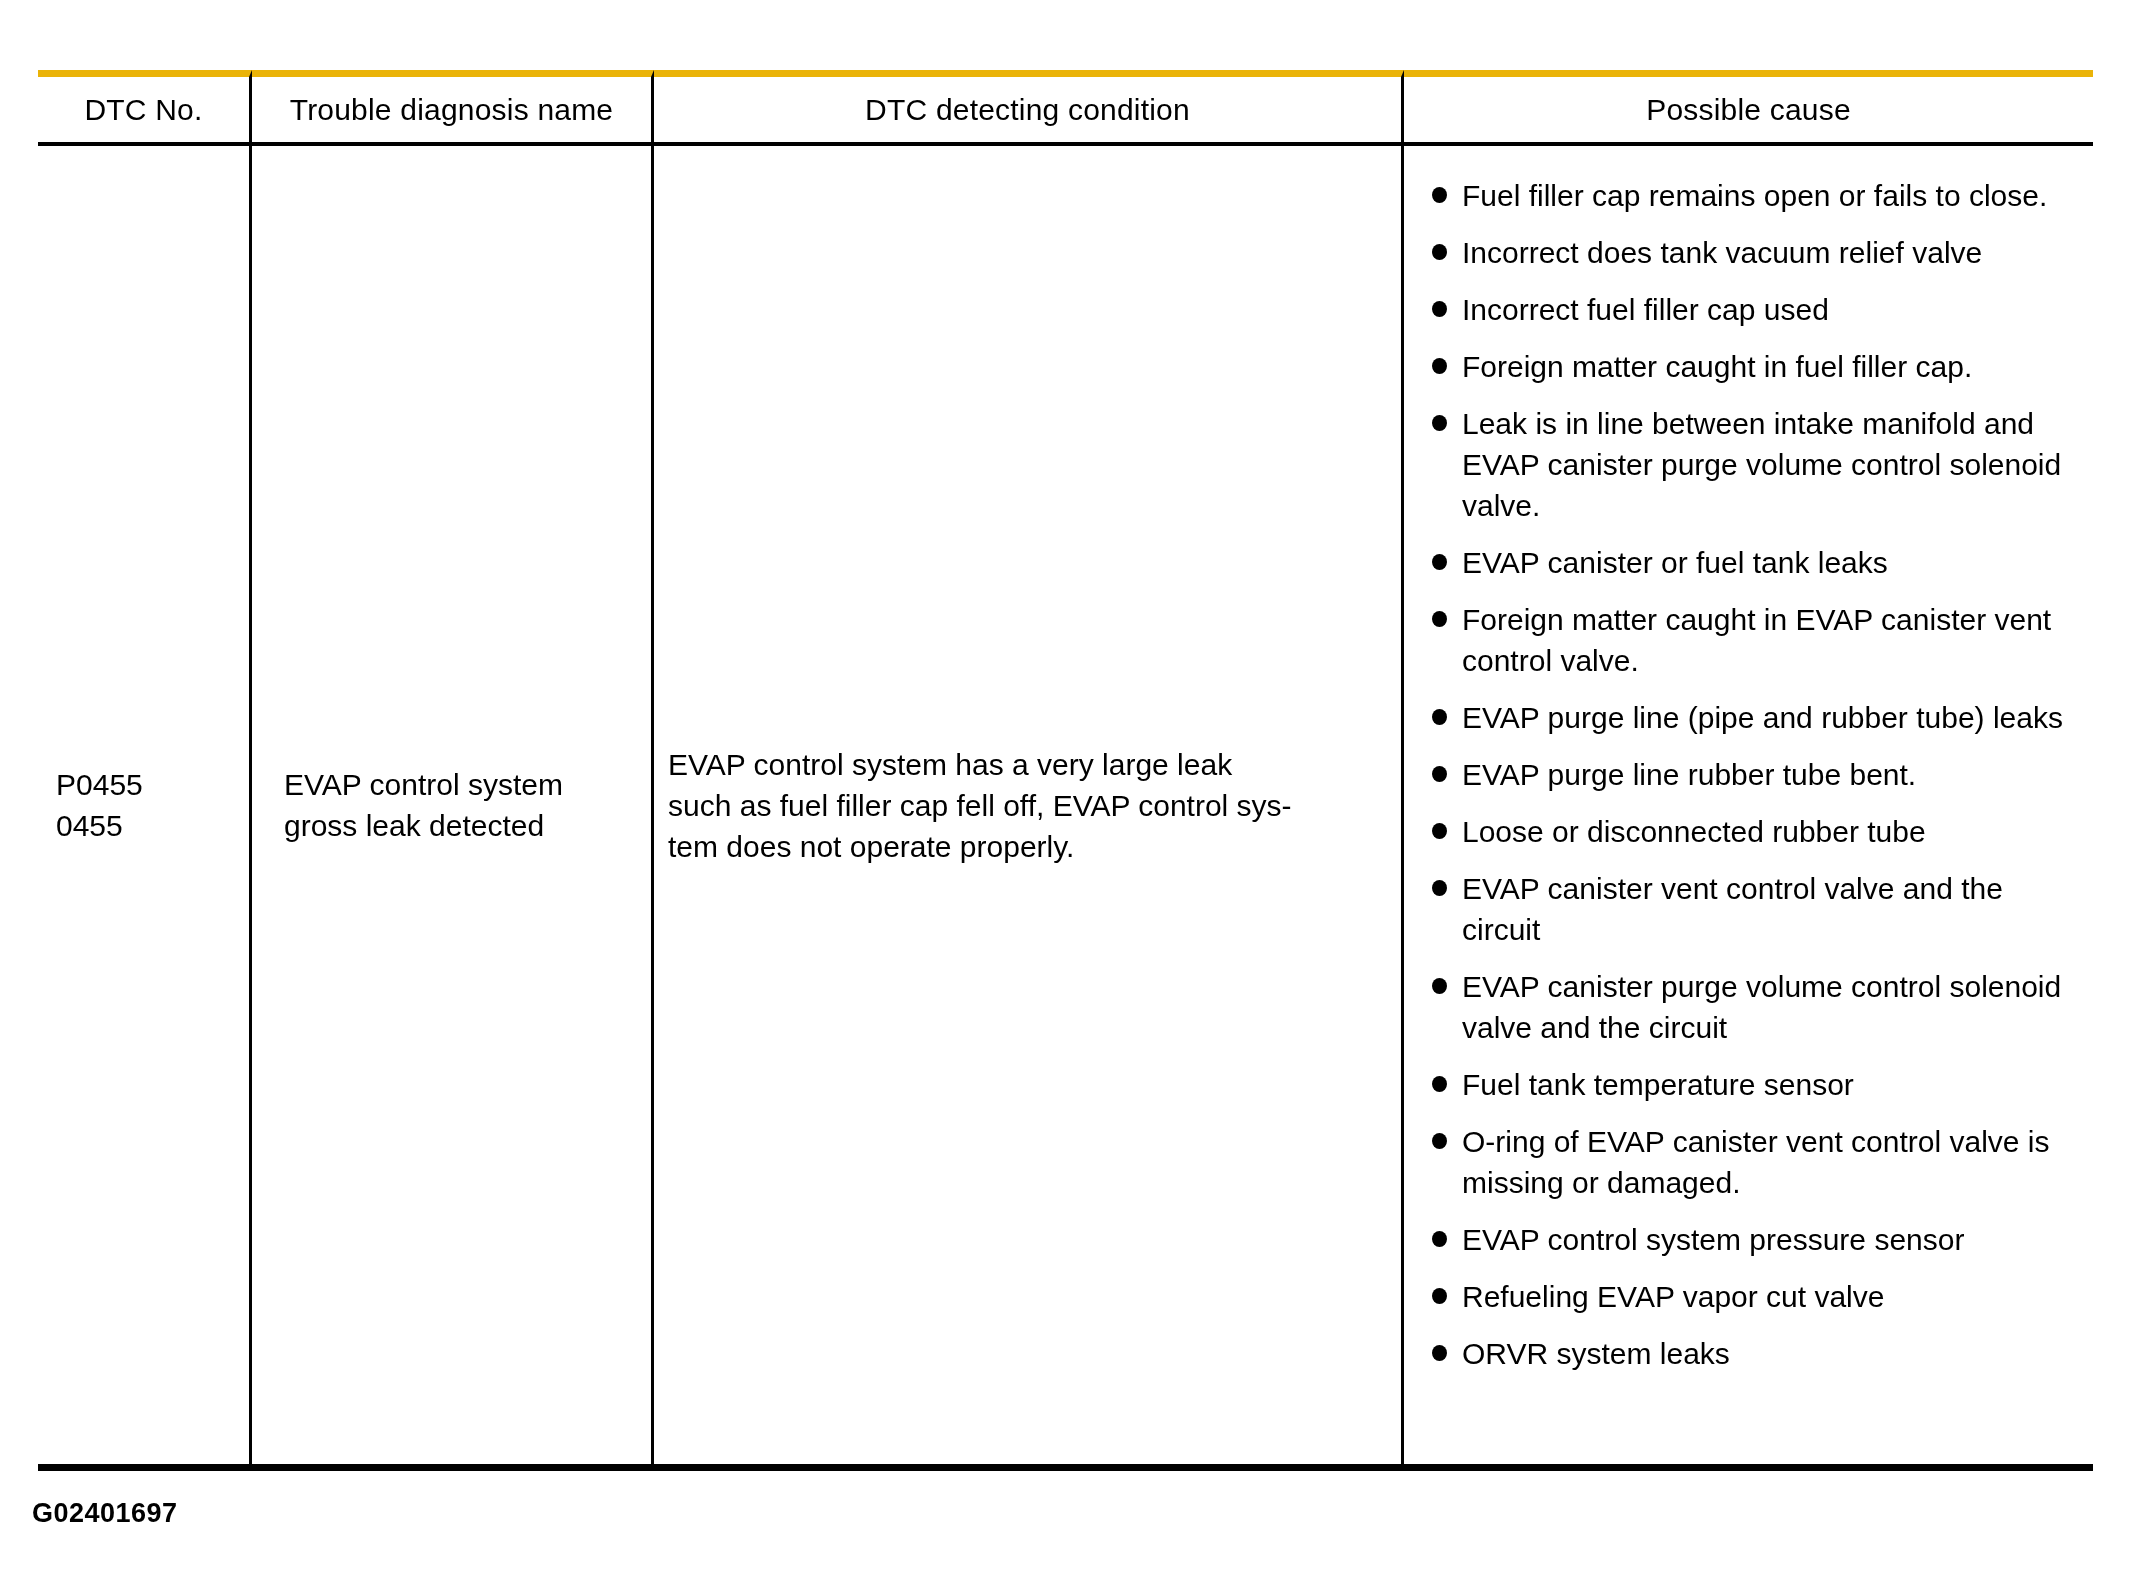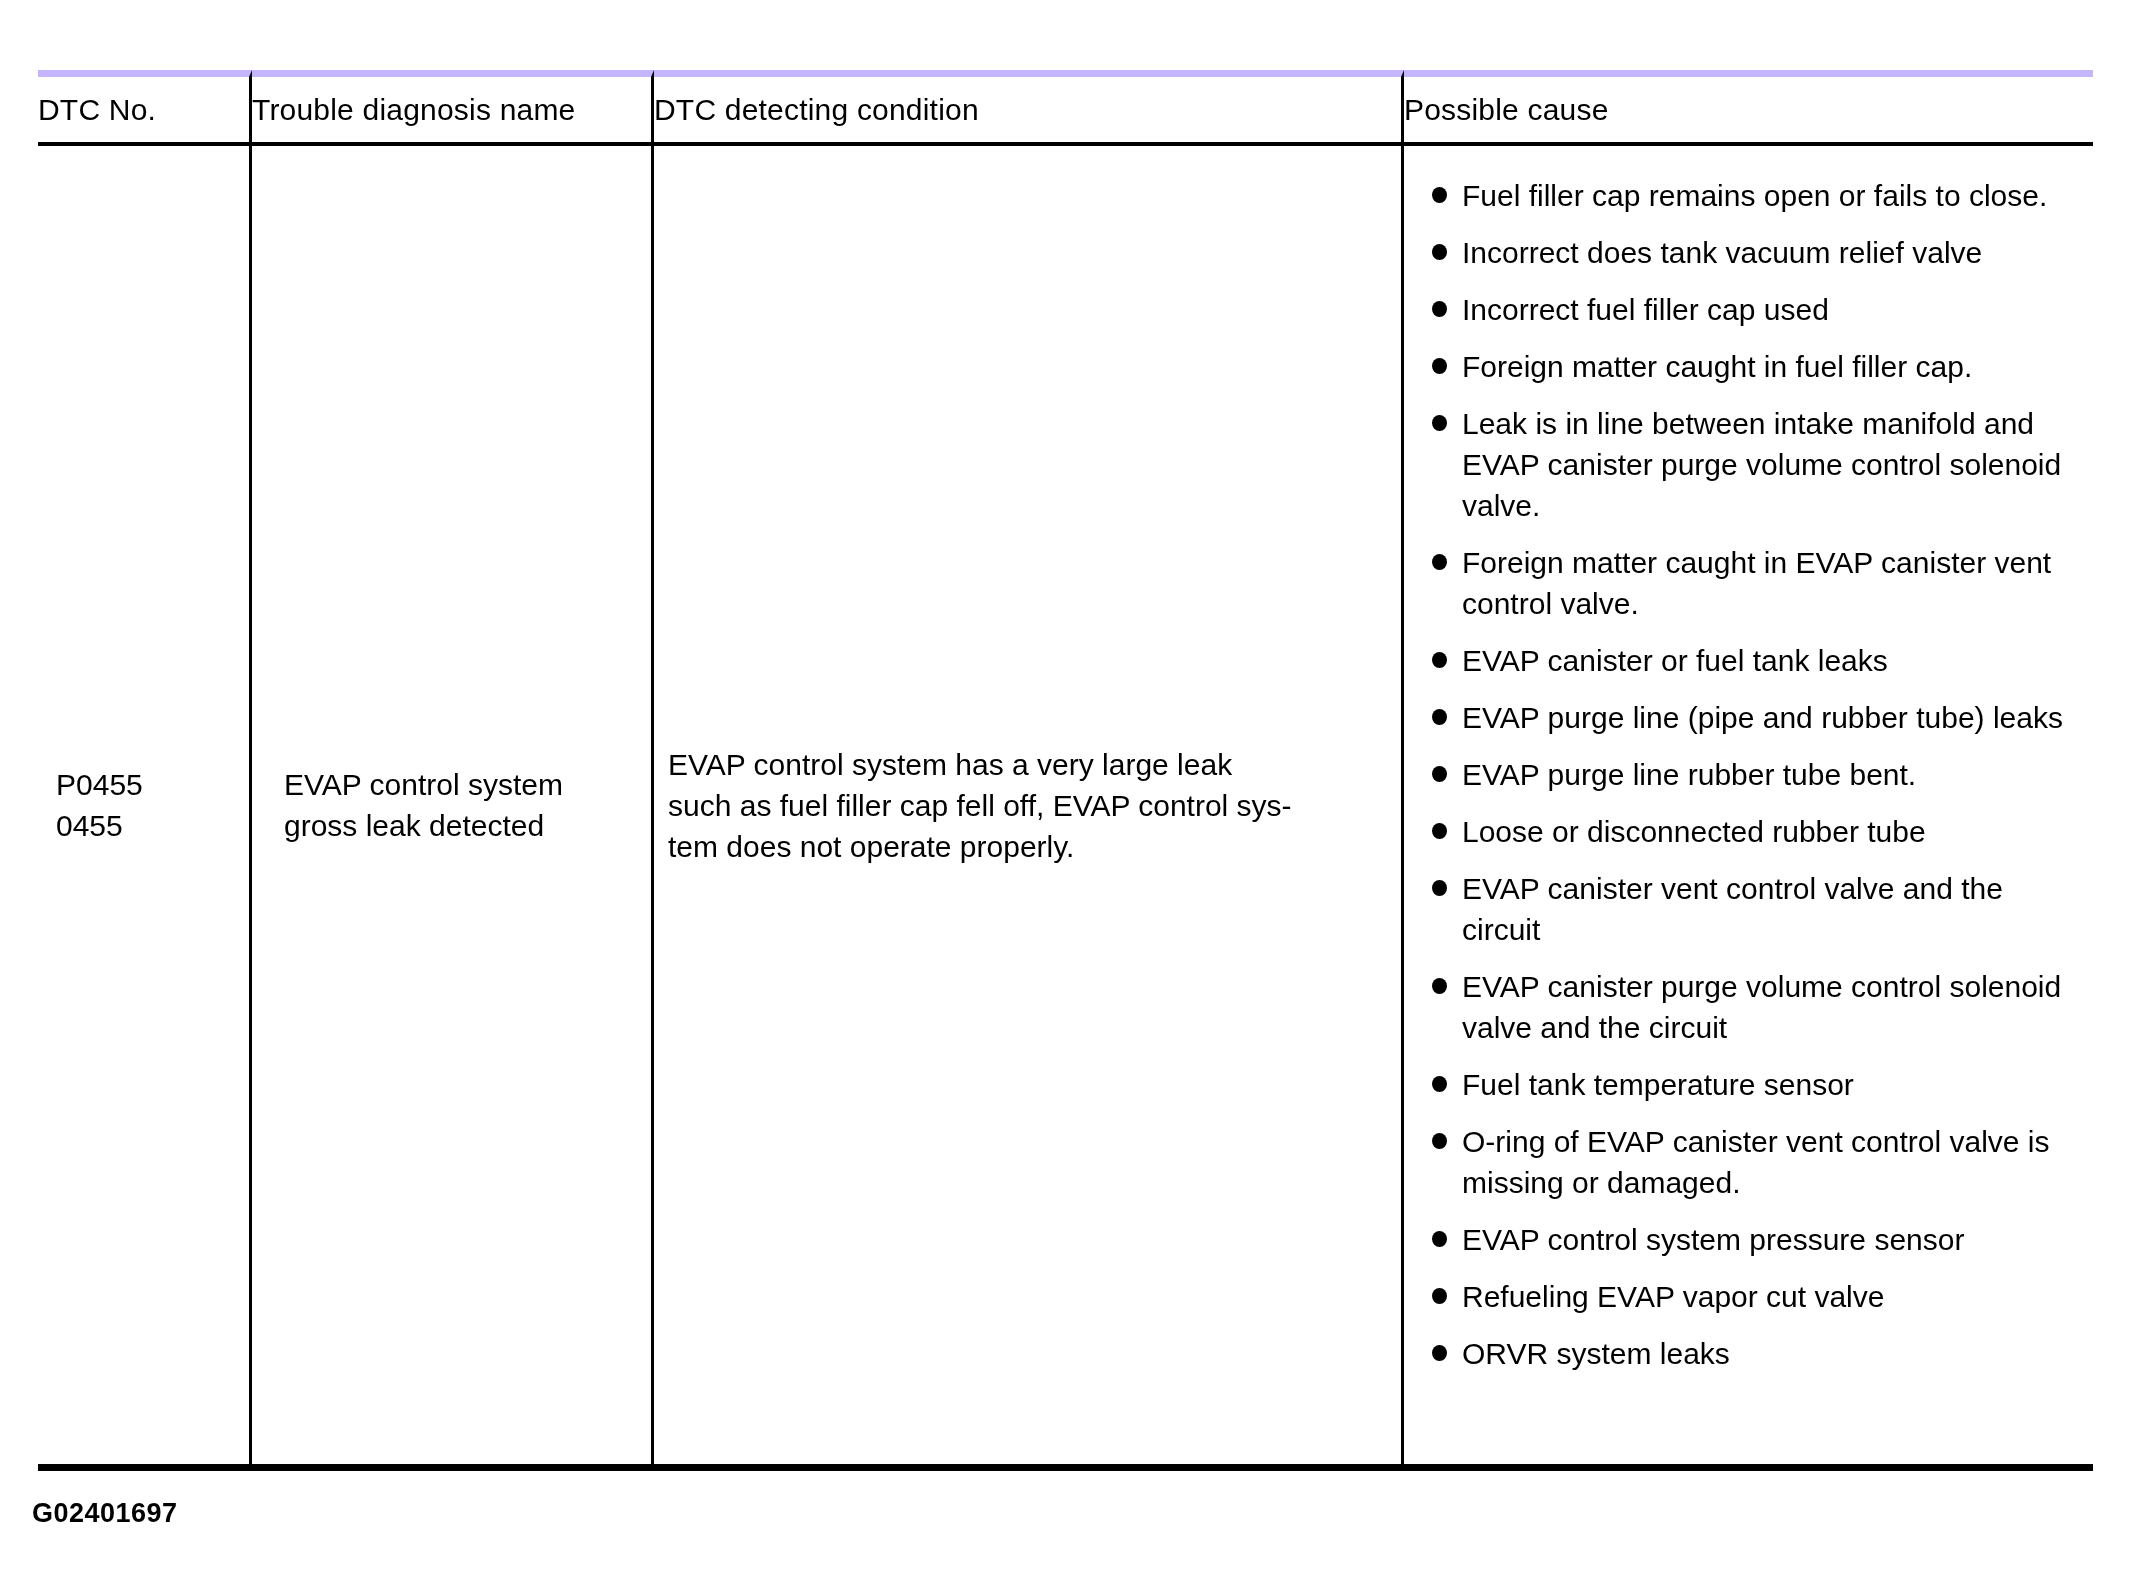--- a/index.html
+++ b/index.html
@@ -22,24 +22,25 @@
     left: 38px;
     top: 70px;
     width: 2055px;
     display: grid;
     grid-template-columns: 214px 402px 750px 689px;
     grid-template-rows: 76px 1325px;
   }
   .cell { font-size: 30px; }
   .sep { border-right: 3px solid #000; }
   .th {
-    border-top: 7px solid #c4b5fd;
+    border-top: 7px solid #eab308;
     border-bottom: 4px solid #000;
     display: flex;
     align-items: center;
+    justify-content: center;
     letter-spacing: 0.2px;
   }
   .td {
     border-bottom: 7px solid #000;
   }
   .td-center {
     display: flex;
     align-items: center;
   }
   .multiline {
@@ -129,25 +130,25 @@
         <li class="cause-item">
             <span class="bullet"></span>
             <span class="cause-text">Foreign matter caught in fuel filler cap.</span>
           </li>
         <li class="cause-item">
             <span class="bullet"></span>
             <span class="cause-text">Leak is in line between intake manifold and EVAP canister purge volume control solenoid valve.</span>
           </li>
         <li class="cause-item">
             <span class="bullet"></span>
-            <span class="cause-text">Foreign matter caught in EVAP canister vent control valve.</span>
+            <span class="cause-text">EVAP canister or fuel tank leaks</span>
           </li>
         <li class="cause-item">
             <span class="bullet"></span>
-            <span class="cause-text">EVAP canister or fuel tank leaks</span>
+            <span class="cause-text">Foreign matter caught in EVAP canister vent control valve.</span>
           </li>
         <li class="cause-item">
             <span class="bullet"></span>
             <span class="cause-text">EVAP purge line (pipe and rubber tube) leaks</span>
           </li>
         <li class="cause-item">
             <span class="bullet"></span>
             <span class="cause-text">EVAP purge line rubber tube bent.</span>
           </li>
         <li class="cause-item">

